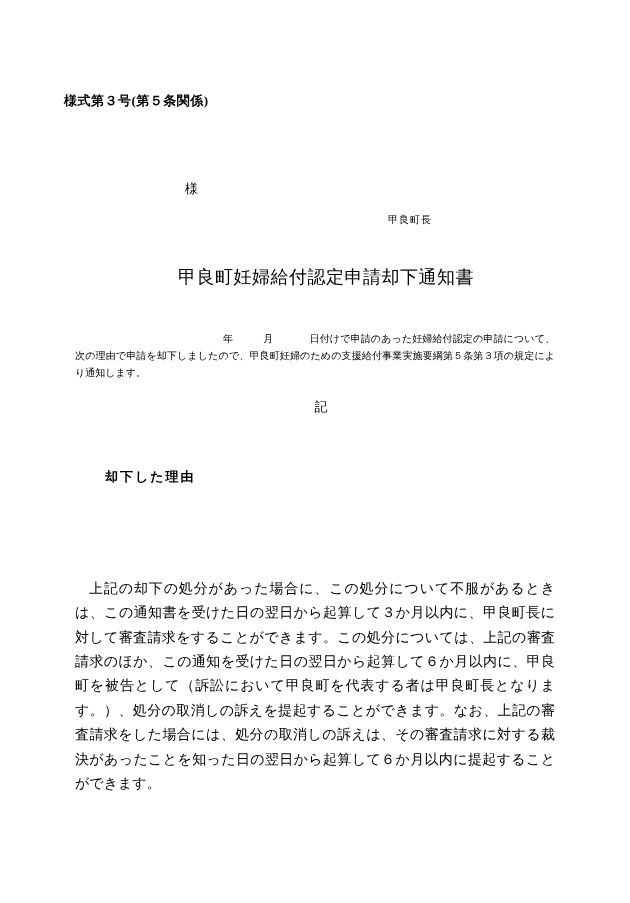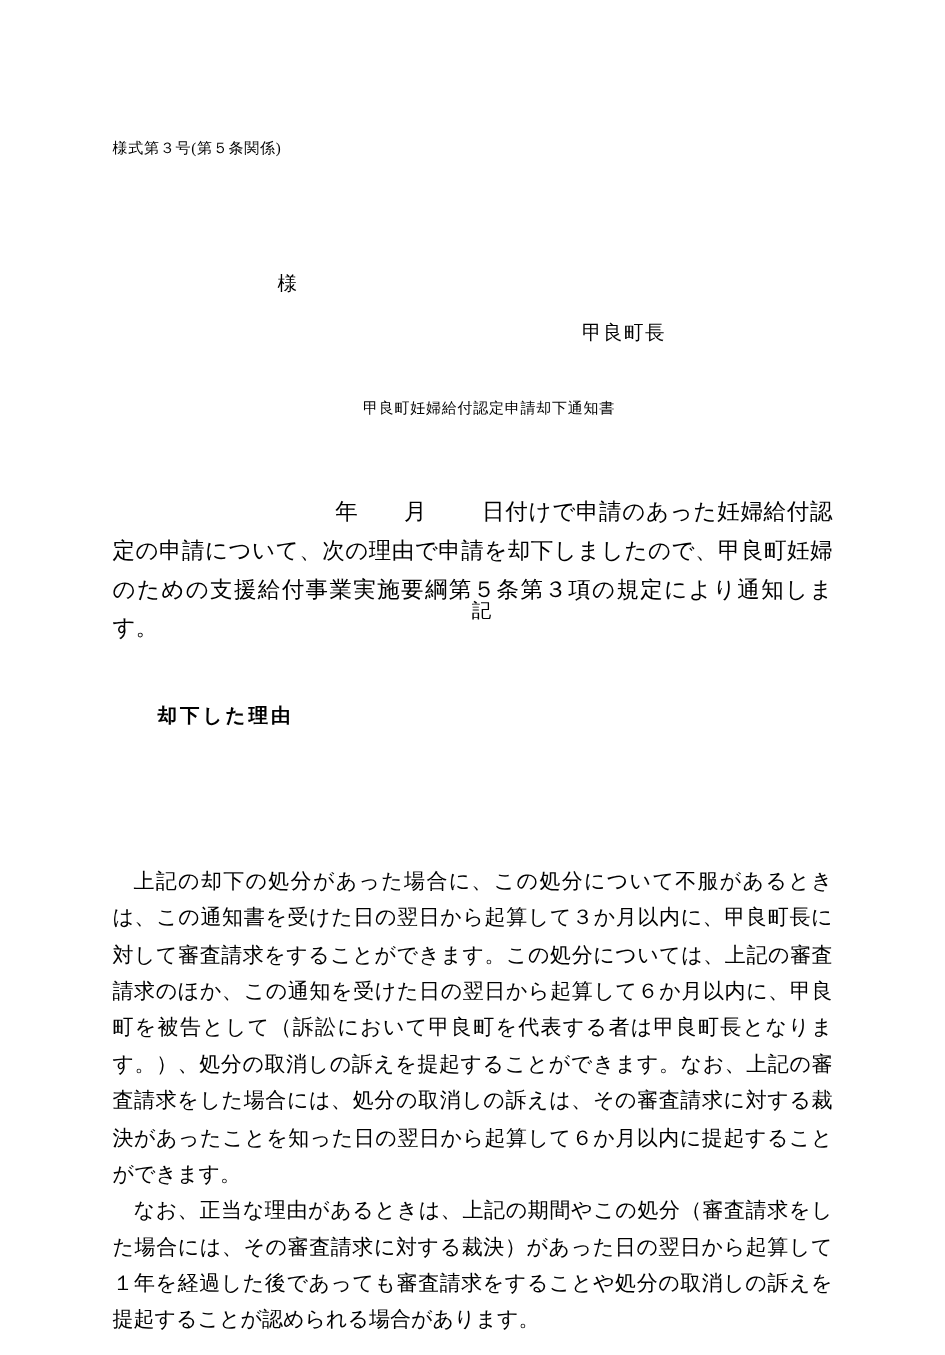--- a/index.html
+++ b/index.html
@@ -18,62 +18,63 @@
   }
   .page {
     position: relative;
     width: 630px;
     height: 903px;
     padding: 0;
     box-sizing: border-box;
   }
   .form-no {
     position: absolute;
-    left: 75px;
+    left: 64px;
     top: 92px;
-    font-size: 10px;
+    font-size: 13px;
     letter-spacing: 0.5px;
     white-space: nowrap;
+    font-weight: bold;
   }
   .doc-number-block {
     position: absolute;
     left: 655px;
     top: 128px;
   }
   .addressee {
     position: absolute;
     left: 185px;
     top: 180px;
     font-size: 13px;
     letter-spacing: 0.5px;
   }
   .issuer {
     position: absolute;
     left: 388px;
     top: 213px;
-    font-size: 13px;
+    font-size: 10px;
     letter-spacing: 1px;
   }
   .doc-title {
     position: absolute;
     left: 0;
     top: 265px;
     width: 630px;
     text-align: center;
-    font-size: 10px;
+    font-size: 18px;
     letter-spacing: 0.5px;
     padding-left: 22px;
     box-sizing: border-box;
   }
   .body-block {
     position: absolute;
     left: 75px;
     top: 330px;
     width: 480px;
-    font-size: 15px;
+    font-size: 10px;
     line-height: 1.72;
     text-align: justify;
     text-justify: inter-ideograph;
   }
   .body-block p {
     margin: 0;
   }
   .indent-date {
     display: inline-block;
     width: 148px;
@@ -138,16 +139,15 @@
   <div class="body-block">
     <p><span class="indent-date"></span><span>年</span><span class="sp-s"></span><span>月</span><span class="sp-m"></span><span>日付けで申請のあった妊婦給付認定の申請について、</span><span>次の理由で申請を却下しましたので、甲良町妊婦のための支援給付事業実施要綱第５条第３項の規定により通知します。</span></p>
   </div>
 
   <div class="ki">記</div>
 
   <div class="reason-label">却下した理由</div>
 
   <div class="notice-block">
     <p>上記の却下の処分があった場合に、この処分について不服があるときは、この通知書を受けた日の翌日から起算して３か月以内に、甲良町長に対して審査請求をすることができます。この処分については、上記の審査請求のほか、この通知を受けた日の翌日から起算して６か月以内に、甲良町を被告として（訴訟において甲良町を代表する者は甲良町長となります。）、処分の取消しの訴えを提起することができます。なお、上記の審査請求をした場合には、処分の取消しの訴えは、その審査請求に対する裁決があったことを知った日の翌日から起算して６か月以内に提起することができます。</p>
-    <p>なお、正当な理由があるときは、上記の期間やこの処分（審査請求をした場合には、その審査請求に対する裁決）があった日の翌日から起算して１年を経過した後であっても審査請求をすることや処分の取消しの訴えを提起することが認められる場合があります。</p>
   </div>
 
 </div>
 
 </body></html>

